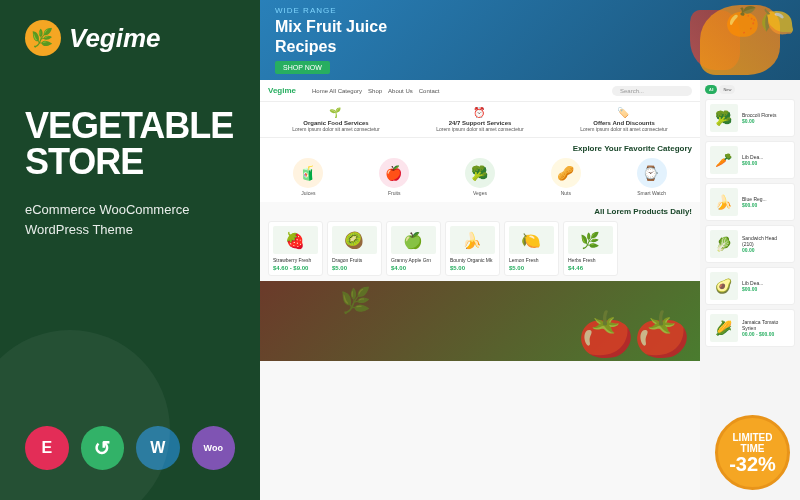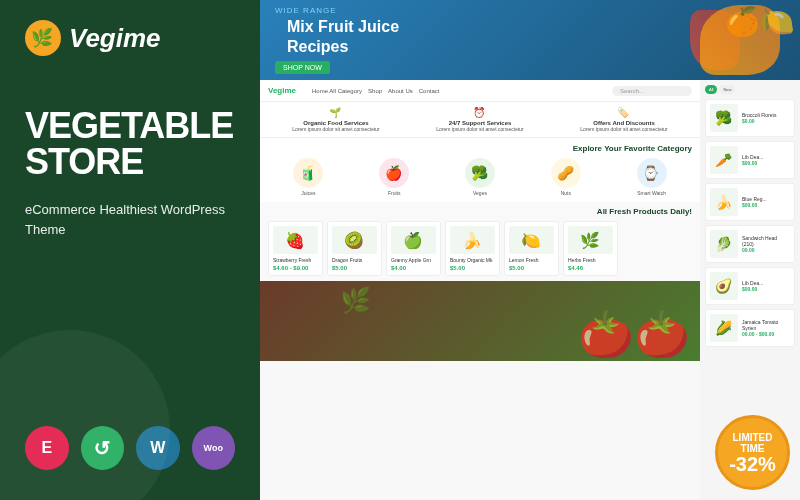--- a/index.html
+++ b/index.html
@@ -469,37 +469,37 @@
 <body>
 
 <div class="main-container">
 
   <div class="left-panel">
     <div class="logo-area">
       <div class="logo-icon">🌿</div>
       <span class="logo-text">Vegime</span>
     </div>
     <h1 class="hero-title">VEGETABLE STORE</h1>
-    <p class="hero-subtitle">eCommerce Healthiest
+    <p class="hero-subtitle">eCommerce WooCommerce
 WordPress Theme</p>
 
     <div class="plugin-icons">
       <div class="plugin-icon plugin-elementor">E</div>
       <div class="plugin-icon plugin-sync" style="font-size:20px;">↺</div>
       <div class="plugin-icon plugin-wp">W</div>
       <div class="plugin-icon plugin-woo" style="font-size:9px; font-weight:800;">Woo</div>
     </div>
   </div>
 
   <div class="right-panel">
 
     <div class="top-banner">
       <div class="top-banner-content">
         <div class="top-banner-small">Wide Range</div>
-        <div class="top-banner-title" style="white-space:pre-line;margin-left:12px;">Mix Fruit Juice
+        <div class="top-banner-title" style="white-space:pre-line;">Mix Fruit Juice
 Recipes</div>
         <div class="top-banner-link">SHOP NOW</div>
       </div>
       <div class="top-banner-decorative2"></div>
       <div class="top-banner-decorative"></div>
 
       <div style="position:absolute; right:5px; top:5px; font-size:28px; opacity:0.7;">🍊🍋</div>
     </div>
 
     <div class="website-mockup">
@@ -555,21 +555,21 @@
               <div class="cat-label">Nuts</div>
             </div>
             <div class="cat-item">
               <div class="cat-circle" style="background:#e3f2fd;">⌚</div>
               <div class="cat-label">Smart Watch</div>
             </div>
           </div>
         </div>
 
         <div class="products-section">
-          <div class="section-title-small">All Fresh Products Daily!</div>
+          <div class="section-title-small">All Lorem Products Daily!</div>
           <div class="products-grid">
             <div class="product-card">
               <div class="product-img">🍓</div>
               <div class="product-name">Strawberry Fresh</div>
               <div class="product-price">$4.60 - $9.00</div>
             </div>
             <div class="product-card">
               <div class="product-img">🥝</div>
               <div class="product-name">Dragon Fruits</div>
               <div class="product-price">$5.00</div>

